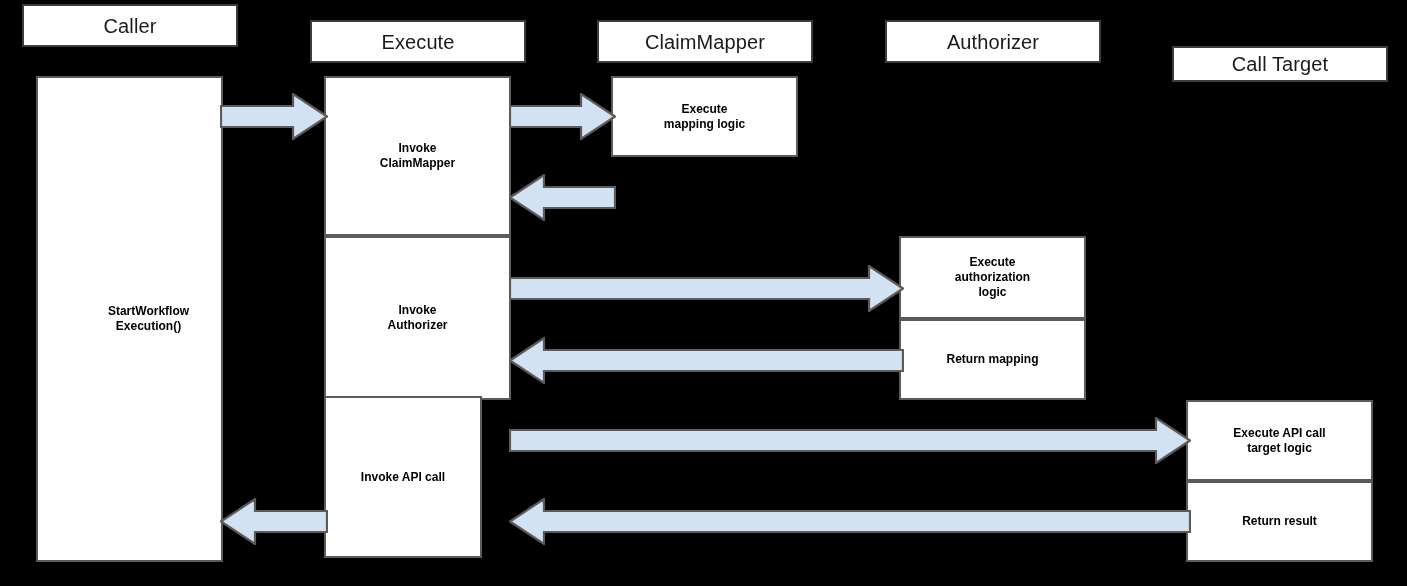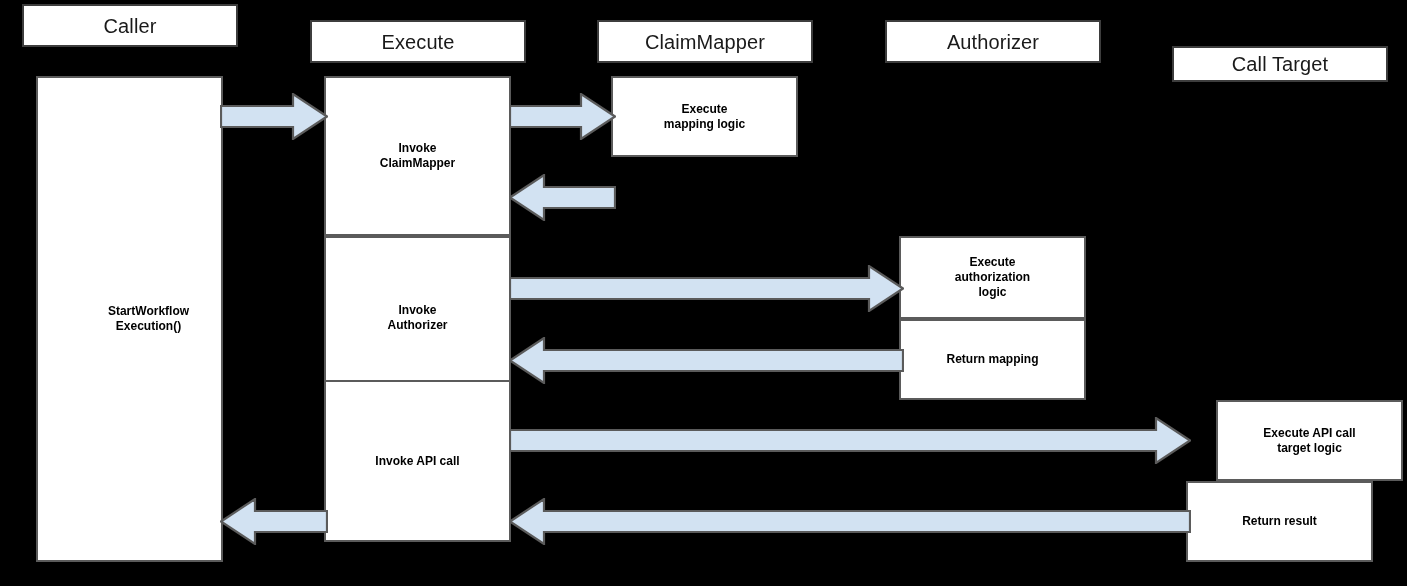--- a/index.html
+++ b/index.html
@@ -93,41 +93,41 @@
   <div class="activation" style="left:324px; top:76px; width:187px; height:160px;">
     <span>Invoke
 ClaimMapper</span>
   </div>
 
   <div class="activation" style="left:324px; top:236px; width:187px; height:164px;">
     <span>Invoke
 Authorizer</span>
   </div>
 
-  <div class="activation" style="left:324px; top:380px; width:187px; height:162px;">
+  <div class="activation" style="left:324px; top:396px; width:158px; height:162px;">
     <span>Invoke API call</span>
   </div>
 
   <div class="activation" style="left:611px; top:76px; width:187px; height:81px;">
     <span>Execute
 mapping logic</span>
   </div>
 
 
   <div class="activation" style="left:899px; top:236px; width:187px; height:83px;">
     <span>Execute
 authorization
 logic</span>
   </div>
 
   <div class="activation" style="left:899px; top:319px; width:187px; height:81px;">
     <span>Return mapping</span>
   </div>
 
-  <div class="activation" style="left:1186px; top:400px; width:187px; height:81px;margin-left:30px;">
+  <div class="activation" style="left:1186px; top:400px; width:187px; height:81px;">
     <span>Execute API call
 target logic</span>
   </div>
 
   <div class="activation" style="left:1186px; top:481px; width:187px; height:81px;align-items:center;">
     <span>Return result</span>
   </div>
 
   <div class="arrow" style="left:220px; top:93px;">
     <svg width="108" height="47" viewBox="0 0 108 47">

